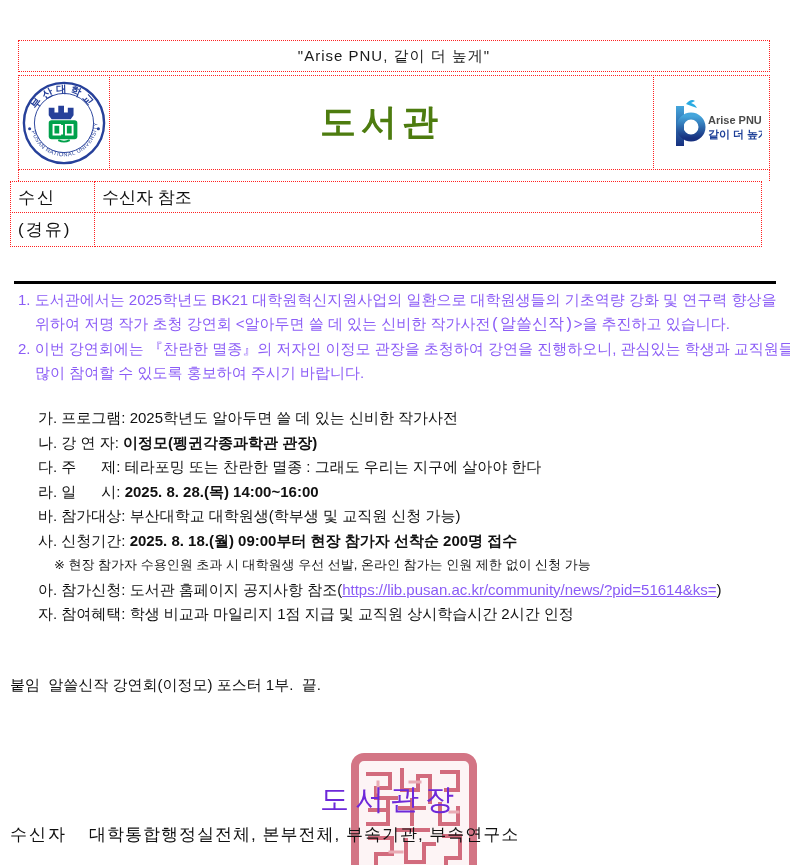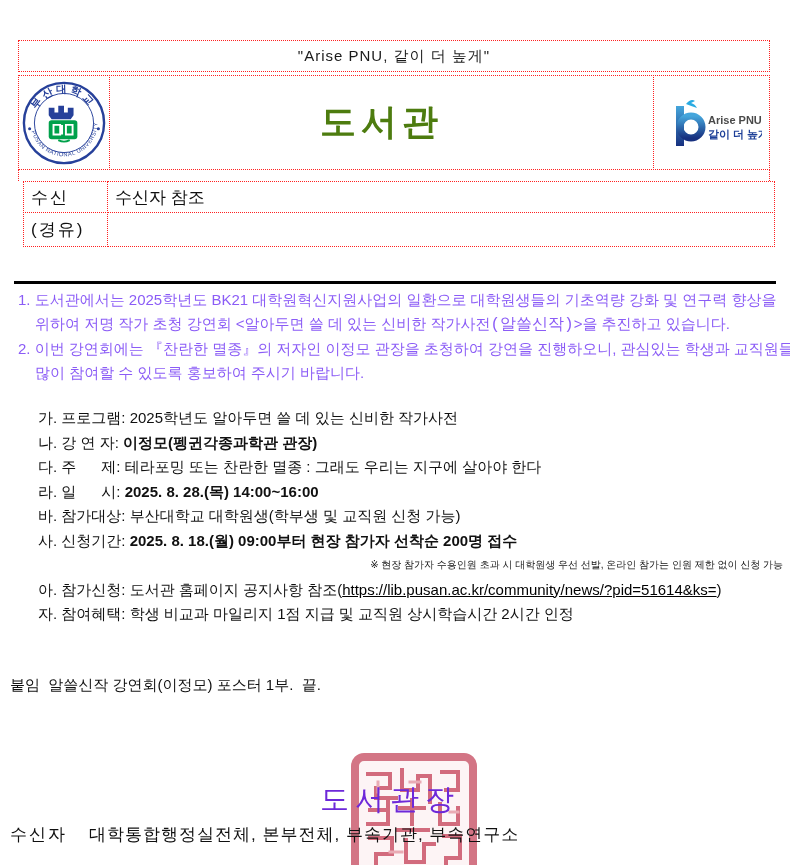--- a/index.html
+++ b/index.html
@@ -21,38 +21,38 @@
   .header-table{left:18px;top:75px;width:752px;height:95px;display:flex;}
   .header-cell{border:1px dotted #ff2020;box-sizing:border-box;height:95px;
     display:flex;align-items:center;justify-content:center;}
   .hc-left{width:92px;}
   .hc-center{width:546px;margin-left:-1px;}
   .hc-right{width:117px;margin-left:-1px;justify-content:flex-start;padding-left:12px;}
   .doc-title{font-size:36px;font-weight:bold;letter-spacing:5px;color:#4d7c0f;}
   
   .stub{width:0;height:11px;border-left:1px dotted #ff2020;top:170px;}
   
-  .doc-table{left:23px;top:181px;width:752px;}
+  .doc-table{left:10px;top:181px;width:752px;}
   .dt-row{display:flex;box-sizing:border-box;}
   .dt-label{width:85px;box-sizing:border-box;border:1px dotted #ff2020;
     display:flex;align-items:center;padding-left:7px;font-size:17px;letter-spacing:2px;}
   .dt-value{flex:1;box-sizing:border-box;border:1px dotted #ff2020;margin-left:-1px;
     display:flex;align-items:center;padding-left:7px;font-size:17px;}
   .r1{height:32px;} .r2{height:35px;margin-top:-1px;} .r3{height:33px;margin-top:-1px;}
   .black-rule{left:14px;top:281px;width:762px;height:3px;background:#000;}
   
   .body-text{left:18px;top:288px;width:760px;font-size:15px;line-height:24px;color:#8b5cf6;}
   .body-text .indent{padding-left:17px;}
   .small-inline{font-size:16px;font-family:Liberation Mono, monospace;}
   
   .details{left:18px;top:406px;width:765px;font-size:15px;color:#101010;}
   .detail-row{height:24.5px;line-height:24.5px;padding-left:20px;}
   .detail-row .b{font-weight:bold;}
-  .detail-row.note{font-size:10px;padding-left:36px;color:#151515;text-align:right;}
-  a.link{color:#000000;text-decoration:underline;cursor:pointer;}
+  .detail-row.note{font-size:13px;padding-left:36px;color:#151515;}
+  a.link{color:#8b5cf6;text-decoration:underline;cursor:pointer;}
   
   .attachment{left:10px;top:676px;font-size:15px;}
   
   .signature{left:320px;top:780px;font-size:29px;letter-spacing:6px;color:#6d28d9;z-index:3;}
   .seal{left:350px;top:752px;width:128px;height:130px;z-index:1;}
   
   .footer{left:10px;top:823px;font-size:17px;z-index:3;display:flex;text-align:right;}
   .footer .flabel{letter-spacing:2px;}
   .footer .fvalue{margin-left:22px;letter-spacing:1px;}
 </style>

